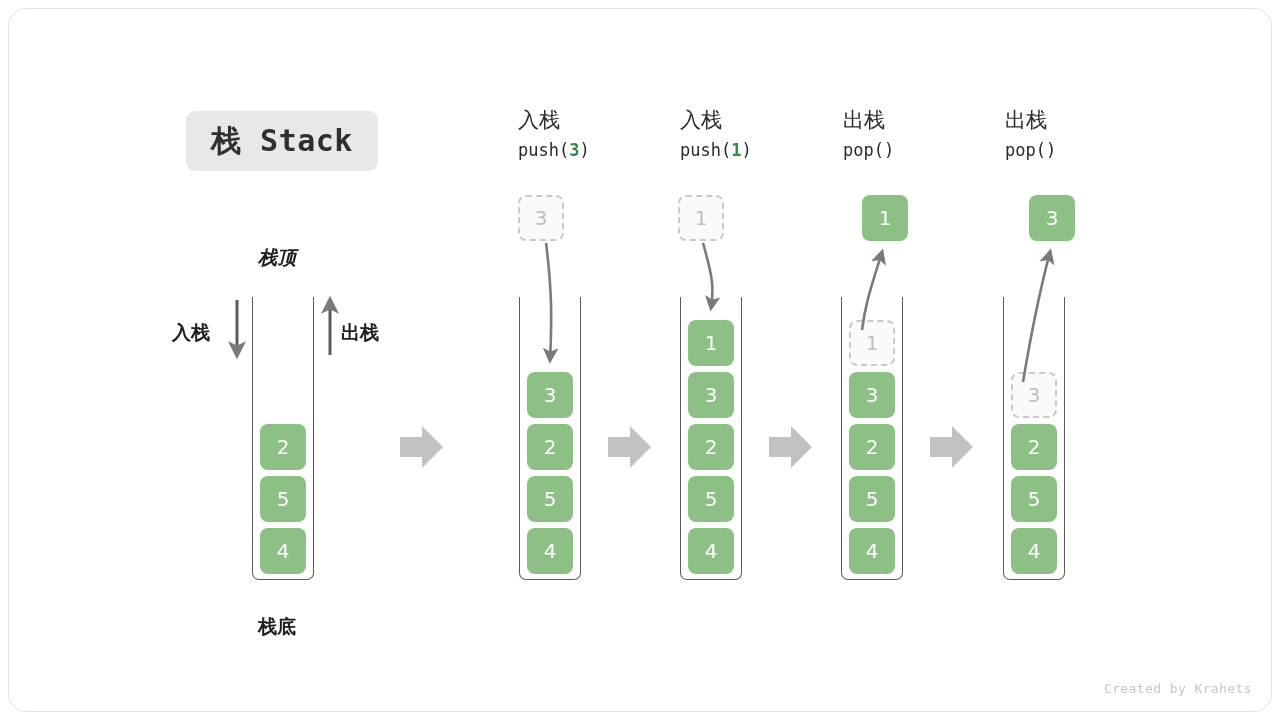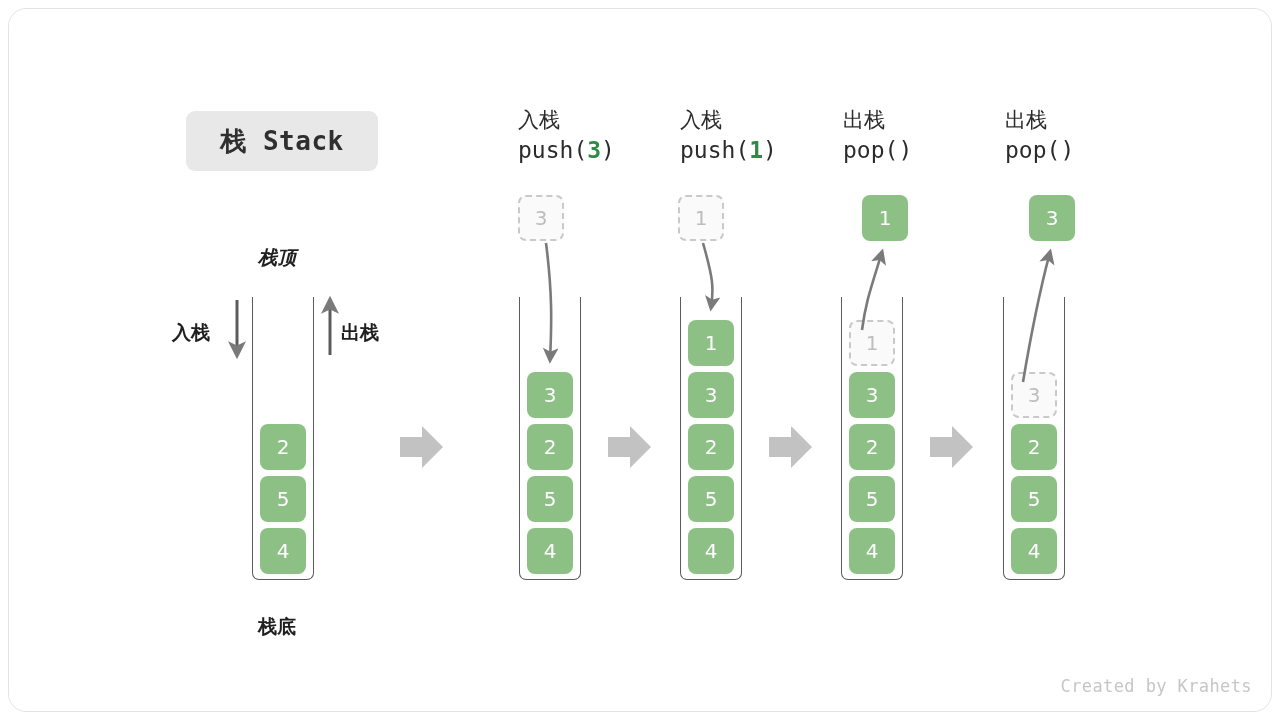--- a/index.html
+++ b/index.html
@@ -28,21 +28,21 @@
   
   #title-chip {
     position: absolute;
     left: 186px; top: 111px;
     width: 192px; height: 60px;
     background: #e8e8e8;
     border-radius: 9px;
     display: flex; align-items: center; justify-content: center;
     color: #2f2f2f;
     font-family: "DejaVu Sans Mono", "Liberation Mono", monospace;
-    font-size: 26px;
+    font-size: 30px;
     font-weight: bold;
     letter-spacing: 0.5px;
   }
 
   
   .cjk-label {
     position: absolute;
     font-family: "DejaVu Sans", "Liberation Sans", sans-serif;
     font-weight: bold;
     font-size: 19px;
@@ -59,21 +59,21 @@
   .col-head .cn {
     display: block;
     font-family: "DejaVu Sans", "Liberation Sans", sans-serif;
     font-size: 21px;
     line-height: 28px;
     font-weight: normal;
   }
   .col-head .code {
     display: block;
     font-family: "DejaVu Sans Mono", "Liberation Mono", monospace;
-    font-size: 23px;
+    font-size: 17px;
     line-height: 32px;
     font-weight: normal;
   }
   .col-head .code .num { color: #2e8b46; font-weight: bold; }
 
   
   .stack-box {
     position: absolute;
     width: 62px;
     border: 1.6px solid #5c5c5c;
@@ -105,21 +105,21 @@
     position: absolute;
     left: 0; top: 0;
     width: 1280px; height: 720px;
     pointer-events: none;
   }
 
   #credit {
     position: absolute;
     right: 28px; bottom: 24px;
     font-family: "DejaVu Sans Mono", "Liberation Mono", monospace;
-    font-size: 17px;
+    font-size: 13px;
     color: #c6c6c6;
     letter-spacing: 0.4px;
   }
 </style>
 </head>
 <body>
 
 <div id="canvas">
   <div id="frame"></div>
 

